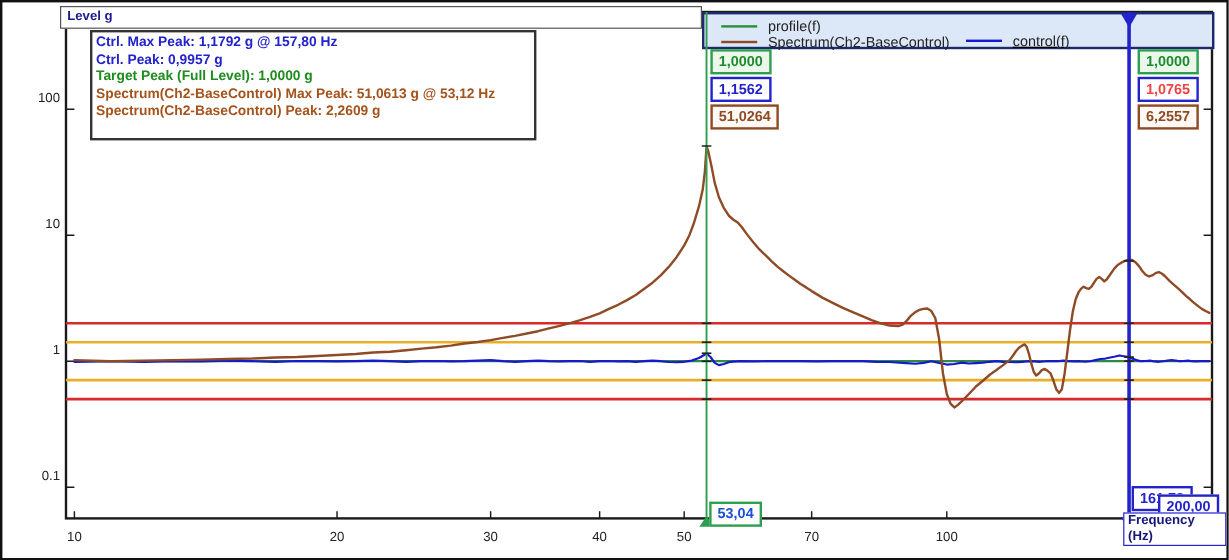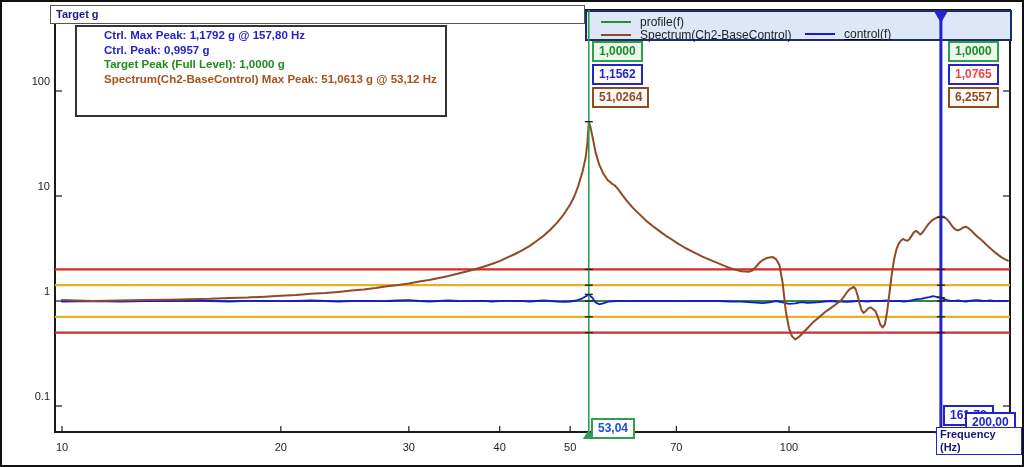--- a/index.html
+++ b/index.html
@@ -5,21 +5,21 @@
   html,body{margin:0;padding:0;background:#ffffff;font-family:"Liberation Sans",sans-serif;}
   #screen{position:relative;width:1024px;height:467px;background:#ffffff;border:2px solid #111;box-sizing:border-box;overflow:hidden;}
   svg{position:absolute;left:0;top:0;}
   #chart-svg{z-index:0;}
   #cursor-svg{z-index:20;pointer-events:none;}
   .overlay{position:absolute;box-sizing:border-box;}
   #logmag-tab{left:48px;top:3px;width:535px;height:19px;background:#fff;border:1px solid #555;
     color:#1a1a8c;font-size:11px;font-weight:bold;line-height:17px;padding-left:5px;z-index:5;}
   #info-box{left:73px;top:23px;width:372px;height:92px;background:#fff;border:2px solid #333;
     z-index:6;padding:1px 3px;}
-  .info-line{font-size:11.5px;font-weight:bold;line-height:14.6px;white-space:nowrap;margin-left:24px;}
+  .info-line{font-size:11.5px;font-weight:bold;line-height:14.6px;white-space:nowrap;}
   #legend{left:583px;top:8px;width:427px;height:31px;z-index:10;border:2px solid #1d2a6b;background:#dce7f8;}
   .legend-item{position:absolute;display:flex;align-items:center;height:14px;}
   .legend-swatch{display:inline-block;width:30px;height:2.5px;margin-right:9px;}
   .legend-label{font-size:12px;color:#222;white-space:nowrap;}
   .valbox{position:absolute;z-index:30;font-size:12px;font-weight:bold;line-height:15px;
     padding:1px 5px;background:#fff;border:2px solid;white-space:nowrap;}
   #freq-label{position:absolute;left:934px;top:425px;z-index:31;color:#16167a;font-size:11px;
     font-weight:bold;border:1px solid #2323cc;background:#fff;padding:0 3px;line-height:13px;}
 </style>
 </head>
@@ -68,28 +68,29 @@
       <line x1="53" y1="267.391850455282" x2="1008" y2="267.391850455282" stroke="#d62b2b" stroke-width="2.2"></line>
       <line x1="53" y1="283.20281200660753" x2="1008" y2="283.20281200660753" stroke="#e8b028" stroke-width="2.2"></line>
       <line x1="53" y1="314.8109615513256" x2="1008" y2="314.8109615513256" stroke="#e8b028" stroke-width="2.2"></line>
       <line x1="53" y1="330.608149544718" x2="1008" y2="330.608149544718" stroke="#d62b2b" stroke-width="2.2"></line>
       <polyline points="60.0,299.0 1005.8,299.0" fill="none" stroke="#2e8b40" stroke-width="1.8" stroke-linejoin="round" stroke-linecap="round"></polyline>
       <polyline points="60.0,299.5 90.1,299.0 117.6,299.7 142.8,299.0 166.2,299.2 188.0,298.5 208.4,299.0 227.5,299.5 245.6,298.8 262.7,299.0 278.8,299.2 294.3,299.0 308.9,298.5 323.0,299.0 336.4,299.5 349.3,299.0 361.7,298.8 373.6,299.2 385.1,299.0 396.2,298.5 406.9,298.1 417.2,299.0 427.2,299.5 437.0,299.0 446.4,298.5 455.5,299.0 464.4,299.2 473.1,299.0 481.5,298.8 489.7,299.5 497.7,299.0 505.5,298.8 513.1,299.2 520.5,299.0 527.8,299.5 534.9,299.0 541.8,298.5 548.6,299.0 555.3,299.7 561.8,299.9 568.2,299.5 574.4,298.5 580.5,296.3 584.8,293.8 586.8,292.6 590.1,295.5 593.6,300.4 597.1,302.3 601.1,301.3 606.7,299.5 615.0,299.0 625.7,299.2 636.1,299.0 651.0,298.8 665.2,299.0 678.9,299.2 691.9,299.0 704.5,298.8 716.5,299.0 728.2,299.5 739.4,299.7 750.2,300.4 760.7,301.1 767.5,300.4 774.1,299.0 780.6,300.4 787.0,301.8 793.3,301.3 799.4,300.2 805.4,300.9 811.3,300.6 817.1,300.2 822.8,299.5 828.4,299.0 833.9,299.5 839.3,299.7 844.6,299.9 849.8,299.5 854.9,299.0 860.0,299.2 864.9,299.5 869.8,299.0 874.7,298.8 879.4,299.0 884.1,298.5 888.7,299.0 893.2,299.2 897.7,299.0 902.1,299.5 906.5,299.0 910.8,298.1 915.0,297.2 919.2,296.8 923.3,295.9 927.4,295.1 931.0,294.2 933.4,294.7 937.4,295.3 938.9,295.5 941.3,296.8 945.1,298.1 948.9,299.0 952.7,298.8 956.4,298.5 960.1,299.2 963.7,299.5 967.3,299.0 970.8,298.5 974.3,298.1 977.8,298.5 981.2,299.0 984.6,298.8 988.0,298.5 991.3,299.0 994.6,299.2 997.9,299.0 1001.1,299.0 1005.8,299.0" fill="none" stroke="#1818cc" stroke-width="1.8" stroke-linejoin="round" stroke-linecap="round"></polyline>
       <polyline points="60.0,298.1 90.1,299.0 117.6,298.5 142.8,298.1 166.2,297.7 188.0,297.2 208.4,296.8 227.5,295.9 245.6,295.5 262.7,294.7 278.8,293.8 294.3,293.0 308.9,291.8 323.0,291.1 336.4,289.9 349.3,288.5 361.7,287.4 373.6,286.0 385.1,284.3 396.2,283.0 406.9,281.4 417.2,279.6 427.2,277.9 437.0,275.9 446.4,274.0 455.5,271.7 464.4,269.5 473.1,267.2 481.5,264.7 489.7,262.0 497.7,259.1 505.5,255.4 513.1,252.0 520.5,248.1 527.8,243.9 534.9,238.7 541.8,233.6 548.6,227.5 555.3,220.4 561.8,212.3 568.2,202.5 572.5,194.0 576.3,183.8 580.5,169.8 583.6,156.0 585.4,141.0 586.8,119.7 588.3,124.4 590.7,135.6 593.6,150.4 597.1,162.4 601.1,171.2 605.6,178.0 609.5,181.3 612.8,183.5 616.1,187.2 620.4,193.1 625.7,199.8 630.9,205.9 636.1,210.9 641.1,215.8 646.1,220.4 651.0,224.3 655.8,227.9 660.6,231.4 665.2,234.7 669.8,237.5 674.4,240.6 683.3,246.0 691.9,250.4 700.4,254.6 708.6,258.1 716.5,261.4 724.3,264.7 732.0,267.4 739.4,269.3 746.6,269.7 750.2,268.5 753.7,265.2 757.2,261.0 760.7,258.1 764.1,256.3 767.5,255.4 770.8,255.1 774.1,257.2 777.4,263.0 780.6,280.5 783.8,309.2 787.0,326.3 790.1,334.4 793.3,337.5 796.3,335.4 799.4,332.5 805.4,326.3 811.3,320.1 817.1,315.3 822.8,310.3 828.4,306.4 833.9,302.3 839.3,298.1 841.9,294.7 844.6,290.7 847.2,287.7 849.8,286.0 851.8,285.0 853.6,287.0 855.7,293.8 857.5,301.3 859.5,308.0 861.5,310.9 863.7,309.2 866.2,306.4 868.6,305.4 871.0,307.0 873.5,309.2 875.9,315.3 878.2,322.3 880.6,325.4 882.9,322.3 885.2,309.2 887.5,290.7 889.8,272.2 892.1,257.2 894.4,247.4 896.6,241.9 898.8,238.7 901.0,236.9 903.2,238.1 905.4,238.7 907.6,236.9 909.7,233.6 911.8,230.4 914.0,228.9 916.1,230.4 918.2,232.5 920.2,230.9 923.3,226.5 926.4,222.1 929.4,218.8 932.4,216.9 935.4,215.4 937.4,214.7 938.9,214.4 941.3,214.7 944.2,216.5 947.0,219.6 949.9,223.8 952.7,227.0 955.5,228.4 958.2,227.5 961.0,225.6 963.7,224.7 966.4,226.1 969.1,228.4 972.6,232.0 976.1,235.2 979.5,238.1 982.9,241.2 986.3,244.6 989.7,247.4 993.0,250.4 996.2,252.9 999.5,255.4 1002.7,257.2 1005.8,258.7" fill="none" stroke="#8f4a26" stroke-width="2" stroke-linejoin="round" stroke-linecap="round"></polyline>
     </svg>
 
   <div class="overlay" id="logmag-tab">
-    <span>Target g</span>
+    <span>Level g</span>
   </div>
 
   <div class="overlay" id="info-box">
     <div class="info-line" style="color: rgb(35, 35, 204);">Ctrl. Max Peak: 1,1792 g @ 157,80 Hz</div>
     <div class="info-line" style="color: rgb(35, 35, 204);">Ctrl. Peak: 0,9957 g</div>
     <div class="info-line" style="color: rgb(30, 140, 30);">Target Peak (Full Level): 1,0000 g</div>
     <div class="info-line" style="color: rgb(165, 83, 29);">Spectrum(Ch2-BaseControl) Max Peak: 51,0613 g @ 53,12 Hz</div>
+    <div class="info-line" style="color: rgb(165, 83, 29);">Spectrum(Ch2-BaseControl) Peak: 2,2609 g</div>
   </div>
 
   <div class="overlay" id="legend" style="background: rgb(220, 231, 248); border-color: rgb(29, 42, 107);">
     <div class="legend-item" style="left:14px;top:3px;">
       <span class="legend-swatch" style="background: rgb(46, 139, 64);"></span>
       <span class="legend-label">profile(f)</span>
     </div>
     <div class="legend-item" style="left:218px;top:15px;text-decoration:underline;">
       <span class="legend-swatch" style="background: rgb(24, 24, 204);"></span>
       <span class="legend-label">control(f)</span>

